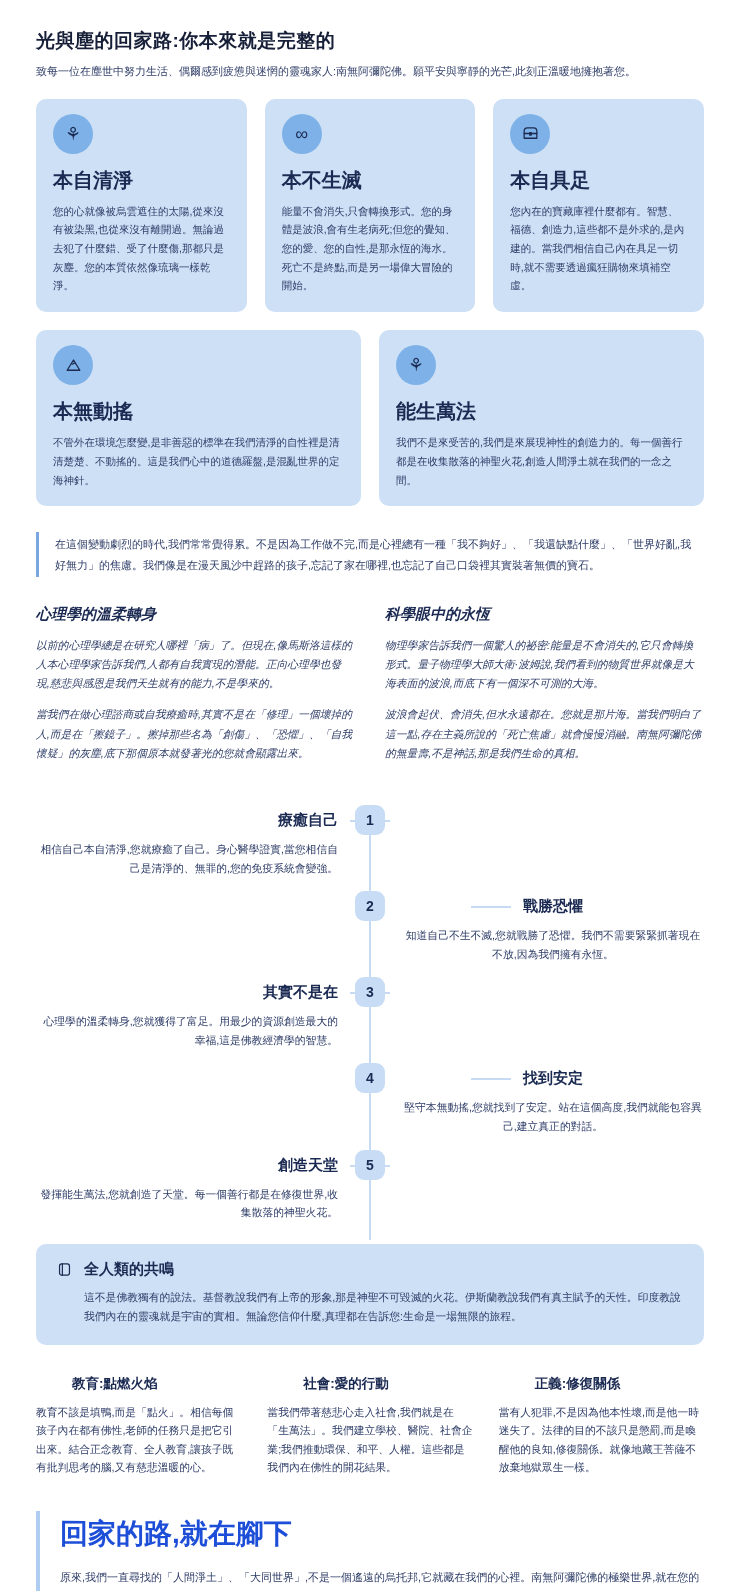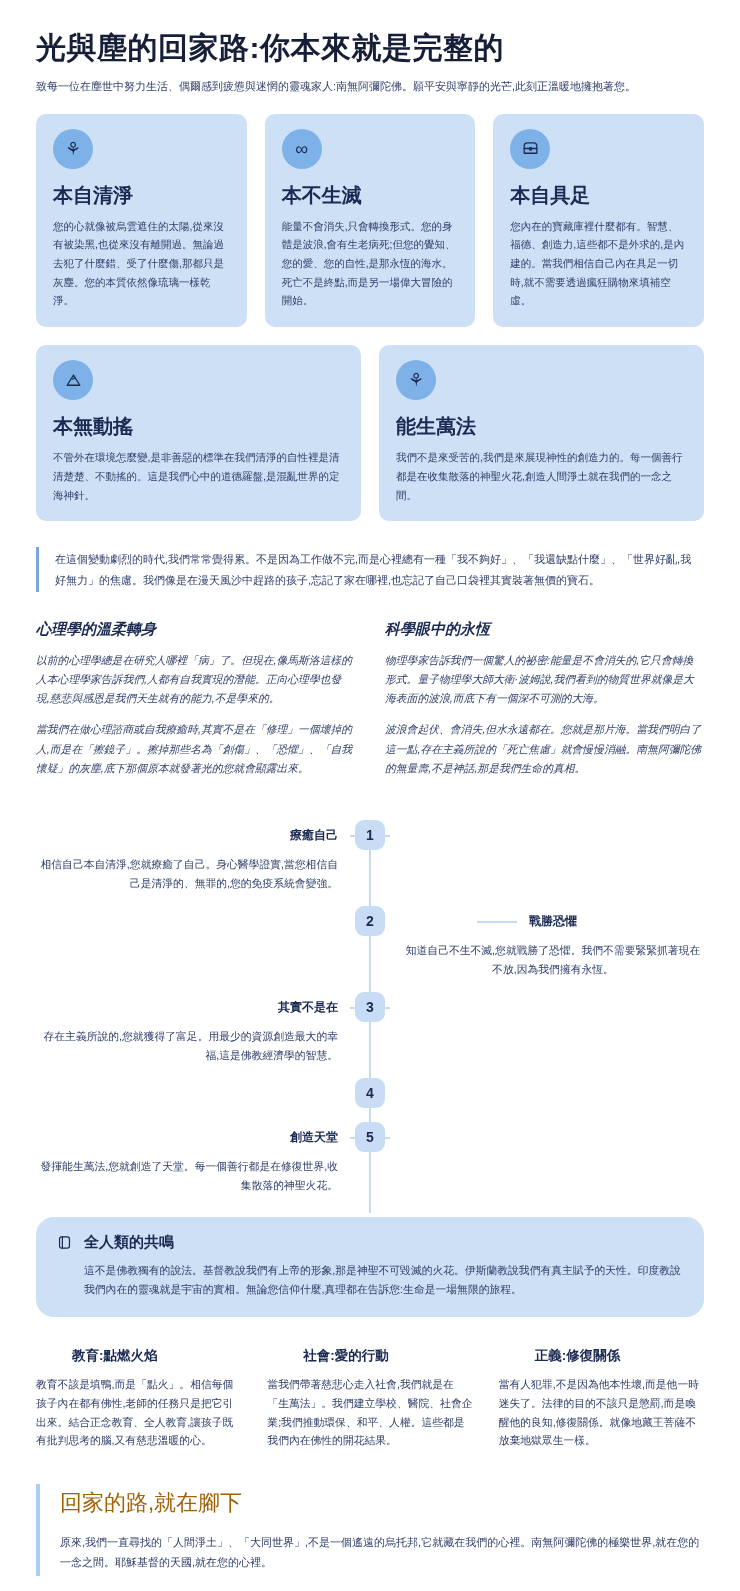--- a/index.html
+++ b/index.html
@@ -6,21 +6,21 @@
   html,body { background:#ffffff; }
   body {
     width:740px;
     font-family:"Liberation Sans","DejaVu Sans",sans-serif;
     color:#2f3e66;
     -webkit-font-smoothing:antialiased;
   }
   .container { width:740px; padding:28px 36px 30px; }
 
   
-  .page-title { font-size:30px; font-weight:700; color:#171f38; letter-spacing:.5px; }
+  .page-title { font-size:19px; font-weight:700; color:#171f38; letter-spacing:.5px; }
   .page-subtitle { font-size:11px; color:#33406a; margin-top:8px; line-height:1.7; }
 
   
   .cards-3 { display:grid; grid-template-columns:repeat(3,1fr); gap:18px; margin-top:18px; }
   .cards-2 { display:grid; grid-template-columns:repeat(2,1fr); gap:18px; margin-top:18px; }
   .card {
     background:#cde0f6; border-radius:10px; padding:15px 17px 17px;
   }
   .card-icon-circle {
     width:40px; height:40px; border-radius:50%; background:#7db1e8;
@@ -52,50 +52,50 @@
   .tl-badge {
     grid-column:2; width:30px; height:30px; border-radius:9px; background:#c8ddf5;
     color:#1b2a52; font-size:14px; font-weight:700;
     display:flex; align-items:center; justify-content:center;
     justify-self:center; align-self:start; position:relative; z-index:2;
   }
   .tl-content { padding-top:0; }
   .tl-left .tl-content { grid-column:1; grid-row:1; text-align:right; }
   .tl-right .tl-content { grid-column:3; grid-row:1; text-align:center; }
   .tl-title {
-    display:inline-block; position:relative; font-size:12px; font-weight:700;
+    display:inline-block; position:relative; font-size:15px; font-weight:700;
     color:#1b2a52; line-height:30px;
   }
   .tl-left .tl-title::after {
     content:""; position:absolute; left:100%; margin-left:12px; top:50%;
     width:40px; height:2px; background:#c6daf3;
   }
   .tl-right .tl-title::before {
     content:""; position:absolute; right:100%; margin-right:12px; top:50%;
     width:40px; height:2px; background:#c6daf3;
   }
   .tl-desc { font-size:10.8px; line-height:1.72; color:#2e3d68; margin-top:5px; }
 
   
   .resonance {
-    background:#cde0f6; border-radius:18px; padding:16px 20px 18px; margin:20px 0 30px;
+    background:#cde0f6; border-radius:10px; padding:16px 20px 18px; margin:20px 0 30px;
   }
   .resonance-head { display:flex; align-items:center; gap:11px; }
   .resonance-head svg { width:17px; height:17px; stroke:#1b2a52; fill:none; stroke-width:1.7; flex:none; }
   .resonance-title { font-size:15px; font-weight:700; color:#1b2a52; }
   .resonance-body { font-size:10.8px; line-height:1.8; color:#2e3d68; margin-top:9px; padding-left:28px; }
 
   
   .three-cols { display:grid; grid-template-columns:repeat(3,1fr); gap:26px; margin-bottom:34px; }
   .tc-title { font-size:13.5px; font-weight:700; color:#1b2a52; margin-bottom:10px;padding-left:36px; }
   .tc-body { font-size:10.8px; line-height:1.72; color:#2e3d68; }
 
   
   .home-section { border-left:4px solid #aecdf0; padding:4px 0 4px 20px; margin:34px 0 10px; }
-  .home-title { font-size:22px; font-weight:400; color:#a16207; }
+  .home-title { font-size:28px; font-weight:700; color:#1d4ed8; }
   .home-body { font-size:11px; line-height:1.85; margin-top:14px; color:#2e3d68; }
 </style>
 </head>
 <body>
 
 <div class="container">
 
   <h1 class="page-title">光與塵的回家路:你本來就是完整的</h1>
   <p class="page-subtitle">致每一位在塵世中努力生活、偶爾感到疲憊與迷惘的靈魂家人:南無阿彌陀佛。願平安與寧靜的光芒,此刻正溫暖地擁抱著您。</p>
 
@@ -173,26 +173,30 @@
     <div class="tl-item tl-right">
       <div class="tl-badge">2</div>
       <div class="tl-content">
         <span class="tl-title">戰勝恐懼</span>
         <div class="tl-desc">知道自己不生不滅,您就戰勝了恐懼。我們不需要緊緊抓著現在不放,因為我們擁有永恆。</div>
       </div>
     </div>
     <div class="tl-item tl-left">
       <div class="tl-content">
         <span class="tl-title">其實不是在</span>
-        <div class="tl-desc">存在主義所說的,您就獲得了富足。用最少的資源創造最大的幸福,這是佛教經濟學的智慧。</div>
+        <div class="tl-desc">心理學的溫柔轉身,您就獲得了富足。用最少的資源創造最大的幸福,這是佛教經濟學的智慧。</div>
       </div>
       <div class="tl-badge">3</div>
     </div>
     <div class="tl-item tl-right">
       <div class="tl-badge">4</div>
+      <div class="tl-content">
+        <span class="tl-title">找到安定</span>
+        <div class="tl-desc">堅守本無動搖,您就找到了安定。站在這個高度,我們就能包容異己,建立真正的對話。</div>
+      </div>
     </div>
     <div class="tl-item tl-left">
       <div class="tl-content">
         <span class="tl-title">創造天堂</span>
         <div class="tl-desc">發揮能生萬法,您就創造了天堂。每一個善行都是在修復世界,收集散落的神聖火花。</div>
       </div>
       <div class="tl-badge">5</div>
     </div>
   </div>
 

